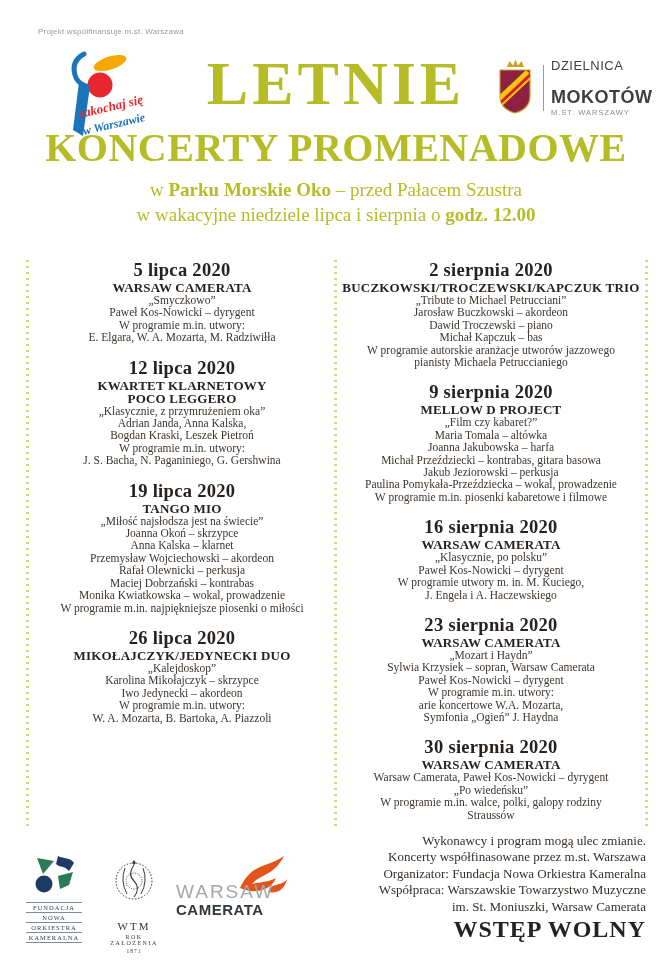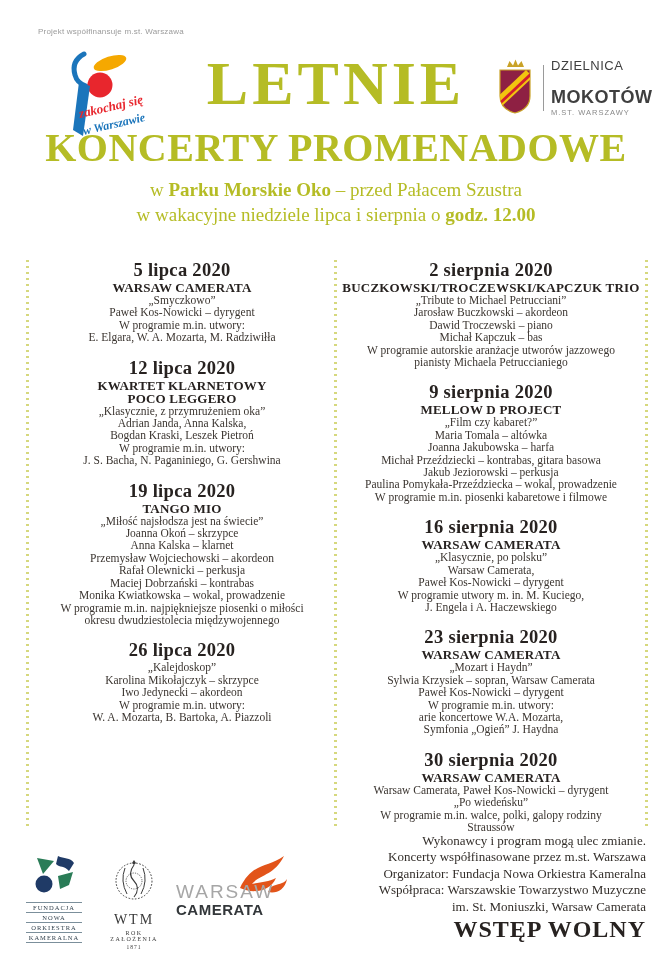--- a/index.html
+++ b/index.html
@@ -57,21 +57,21 @@
   }
   .fnok{position:absolute;left:26px;top:854px;width:56px;text-align:center;}
   .fnok svg{width:46px;height:42px;}
   .fnok-lines{margin-top:2px;border-bottom:1px solid #7b8f9b;}
   .fnok-line{
     border-top:1px solid #7b8f9b;font-size:6.5px;letter-spacing:1px;
     color:#33424e;padding:1px 0;line-height:7px;
   }
   .wtm{position:absolute;left:102px;top:858px;width:64px;text-align:center;color:#3a3a3a;}
   .wtm svg{width:42px;height:46px;}
-  .wtm-name{font-size:14px;letter-spacing:2px;margin-top:4px;}
+  .wtm-name{font-size:11px;letter-spacing:2px;margin-top:12px;}
   .wtm-sub{font-size:6px;letter-spacing:1.5px;margin-top:2px;}
   .wtm-year{font-size:5.5px;letter-spacing:1px;margin-top:2px;}
   .camerata{position:absolute;left:176px;top:854px;width:106px;height:62px;}
   .camerata svg{position:absolute;right:-6px;top:0;width:50px;height:42px;}
   .camerata-text{position:absolute;left:0;top:28px;font-family:"Liberation Sans",sans-serif;line-height:1;}
   .camerata-l1{font-size:19px;color:#a6a6a6;letter-spacing:2px;}
   .camerata-l2{font-size:15px;font-weight:bold;color:#33373a;letter-spacing:.5px;margin-top:1px;}
 </style>
 </head>
 <body>
@@ -148,25 +148,25 @@
       <div class="date">19 lipca 2020</div>
       <div class="gname">TANGO MIO</div>
       <div class="line">„Miłość najsłodsza jest na świecie”</div>
       <div class="line">Joanna Okoń – skrzypce</div>
       <div class="line">Anna Kalska – klarnet</div>
       <div class="line">Przemysław Wojciechowski – akordeon</div>
       <div class="line">Rafał Olewnicki – perkusja</div>
       <div class="line">Maciej Dobrzański – kontrabas</div>
       <div class="line">Monika Kwiatkowska – wokal, prowadzenie</div>
       <div class="line">W programie m.in. najpiękniejsze piosenki o miłości</div>
-      <div class="line">okresu dwudziestolecia międzywojennego</div>
     </div>
 
     <div class="entry">
       <div class="date">26 lipca 2020</div>
+      <div class="gname">MIKOŁAJCZYK/JEDYNECKI DUO</div>
       <div class="line">„Kalejdoskop”</div>
       <div class="line">Karolina Mikołajczyk – skrzypce</div>
       <div class="line">Iwo Jedynecki – akordeon</div>
       <div class="line">W programie m.in. utwory:</div>
       <div class="line">W. A. Mozarta, B. Bartoka, A. Piazzoli</div>
     </div>
 
   </div>
 
   <div class="col col-right">
@@ -191,21 +191,20 @@
       <div class="line">Michał Przeździecki – kontrabas, gitara basowa</div>
       <div class="line">Jakub Jeziorowski – perkusja</div>
       <div class="line">Paulina Pomykała-Przeździecka – wokal, prowadzenie</div>
       <div class="line">W programie m.in. piosenki kabaretowe i filmowe</div>
     </div>
 
     <div class="entry">
       <div class="date">16 sierpnia 2020</div>
       <div class="gname">WARSAW CAMERATA</div>
       <div class="line">„Klasycznie, po polsku”</div>
-      <div class="line">Warsaw Camerata,</div>
       <div class="line">Paweł Kos-Nowicki – dyrygent</div>
       <div class="line">W programie utwory m. in. M. Kuciego,</div>
       <div class="line">J. Engela i A. Haczewskiego</div>
     </div>
 
     <div class="entry">
       <div class="date">23 sierpnia 2020</div>
       <div class="gname">WARSAW CAMERATA</div>
       <div class="line">„Mozart i Haydn”</div>
       <div class="line">Sylwia Krzysiek – sopran, Warsaw Camerata</div>

